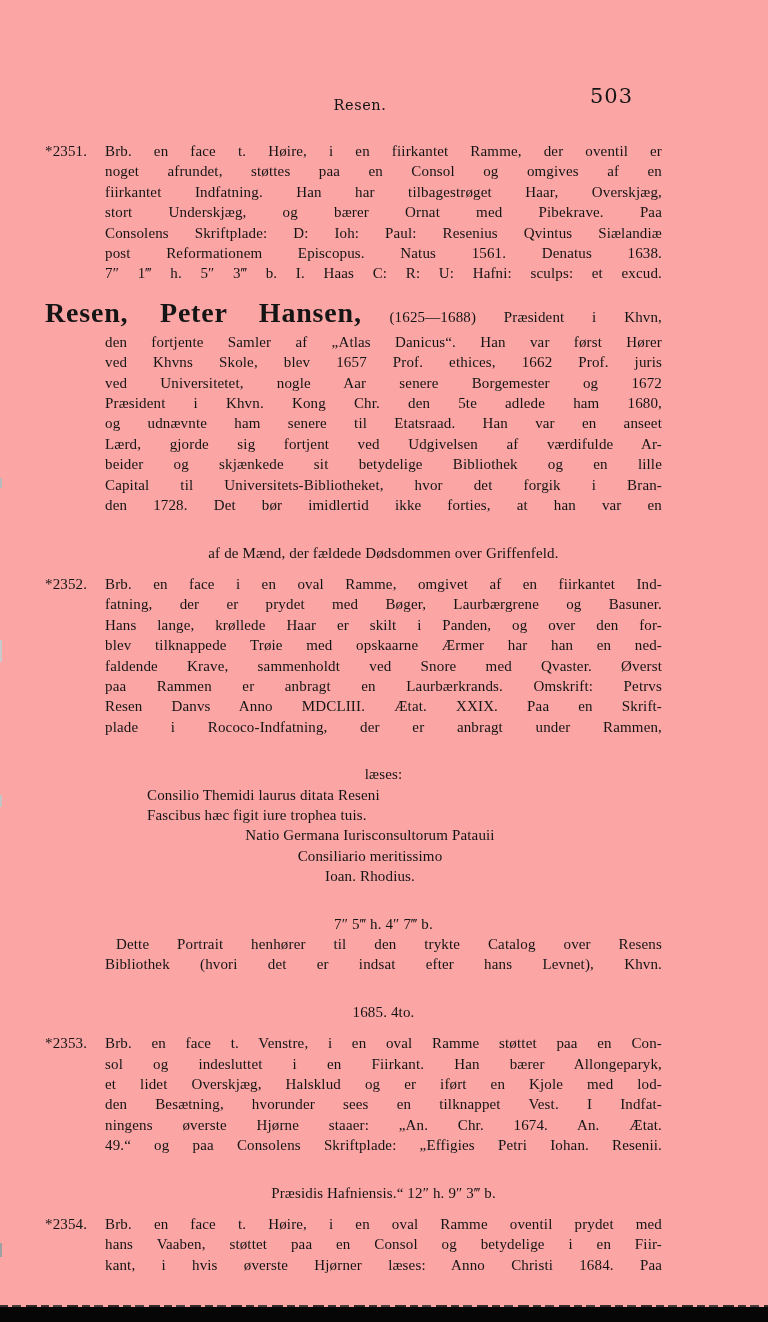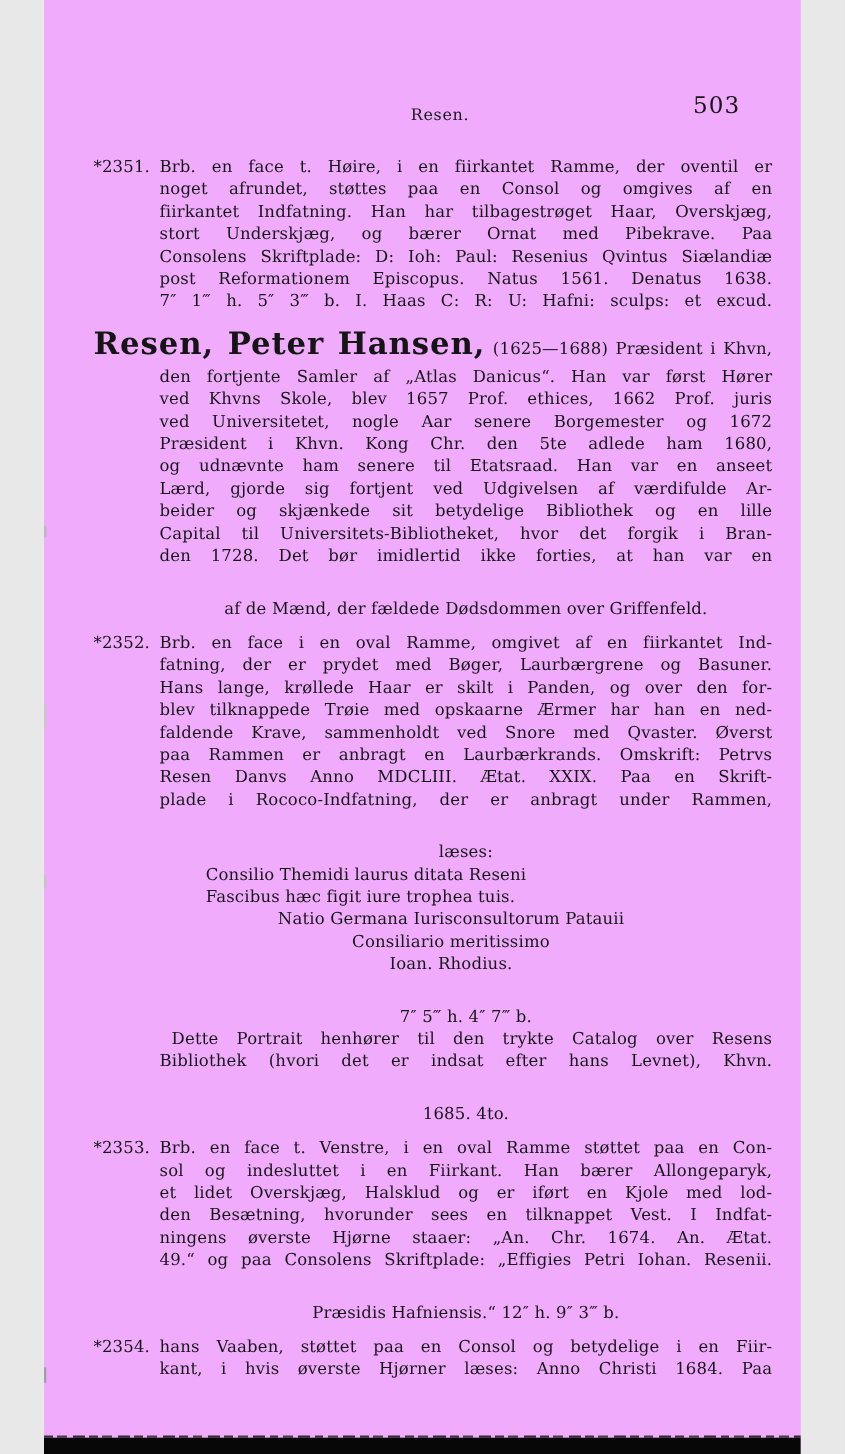--- a/index.html
+++ b/index.html
@@ -1,21 +1,21 @@
 <!DOCTYPE html>
 <html><head>
 <meta charset="utf-8">
 <style>
   html, body { margin: 0; padding: 0; background: #e8e8e8; }
   .page {
     position: relative;
-    width: 688px;
+    width: 768px;
     height: 1322px;
     margin: 0 auto;
-    background: #f0abfc;
+    background: #fca5a5;
     font-family: "DejaVu Serif", serif;
     color: #151515;
     overflow: hidden;
   }
   
   .running-title {
     position: absolute;
     top: 97px; left: 0; width: 720px;
     text-align: center;
     font-size: 14.5px;
@@ -29,21 +29,21 @@
   }
   
   .body-col {
     position: absolute;
     left: 45px; top: 141px;
     width: 617px;
     font-size: 15px;
     line-height: 20.4px;
     letter-spacing: 0.15px;
   }
-  .entry { position: relative; padding-left: 60px; margin-top: 11px; }
+  .entry { position: relative; padding-left: 60px; margin-top: 11px; font-family: Liberation Serif, serif; }
   .entry.first { margin-top: 0; }
   .entry-number { position: absolute; left: 0; top: 0; white-space: nowrap; }
   .line { text-align: justify; text-align-last: justify; }
   .line.l { text-align: center; text-align-last: auto; margin-top: 27px; }
   .line.ind { padding-left: 11px; }
   .line.verse { padding-left: 42px; text-align: left; text-align-last: auto; }
   .line.attr { text-align: center; text-align-last: auto; padding-right: 27px; }
   
   .entry.heading { padding-left: 0; margin-top: 14px; }
   .headline {
@@ -138,20 +138,21 @@
         <div class="line j">Brb. en face t. Venstre, i en oval Ramme støttet paa en Con-</div>
         <div class="line j">sol og indesluttet i en Fiirkant. Han bærer Allongeparyk,</div>
         <div class="line j">et lidet Overskjæg, Halsklud og er iført en Kjole med lod-</div>
         <div class="line j">den Besætning, hvorunder sees en tilknappet Vest. I Indfat-</div>
         <div class="line j">ningens øverste Hjørne staaer: „An. Chr. 1674. An. Ætat.</div>
         <div class="line j">49.“ og paa Consolens Skriftplade: „Effigies Petri Iohan. Resenii.</div>
         <div class="line l">Præsidis Hafniensis.“  12″ h. 9″ 3‴ b.</div>
       </div>
       <div class="entry">
         <span class="entry-number">*2354.</span>
+        <div class="line j">Brb. en face t. Høire, i en oval Ramme oventil prydet med</div>
         <div class="line j">hans Vaaben, støttet paa en Consol og betydelige i en Fiir-</div>
         <div class="line j">kant, i hvis øverste Hjørner læses: Anno Christi 1684. Paa</div>
       </div>
     </div>
 
   <div class="edge-mark m1"></div>
   <div class="edge-mark m2"></div>
   <div class="edge-mark m3"></div>
   <div class="edge-mark m4"></div>
   <div class="scan-bar-speckle"></div>

